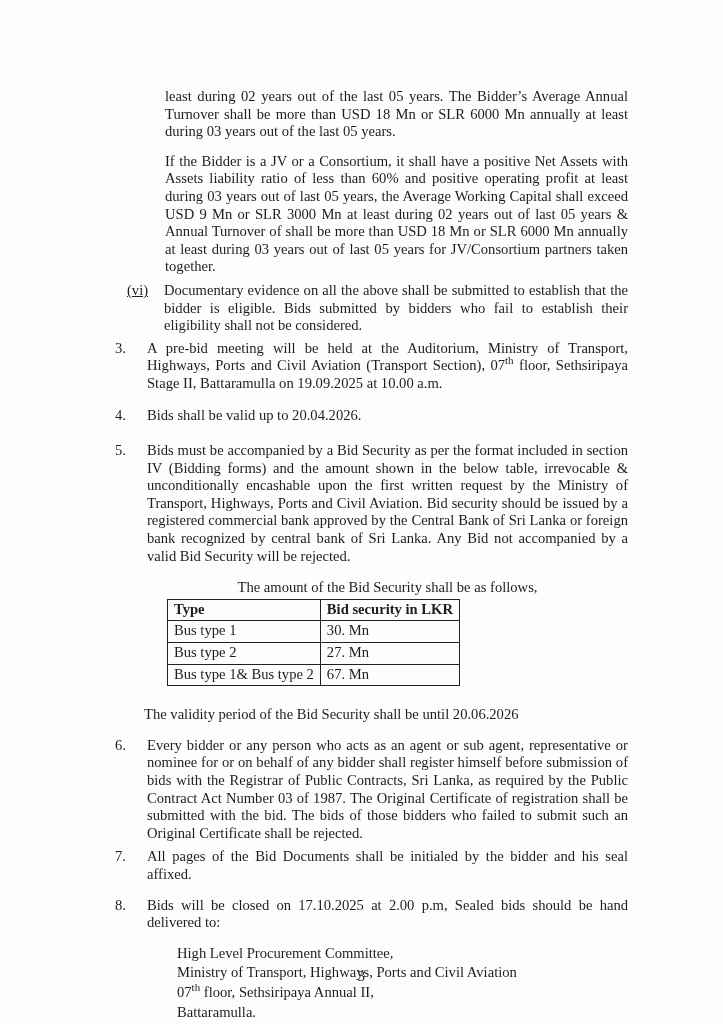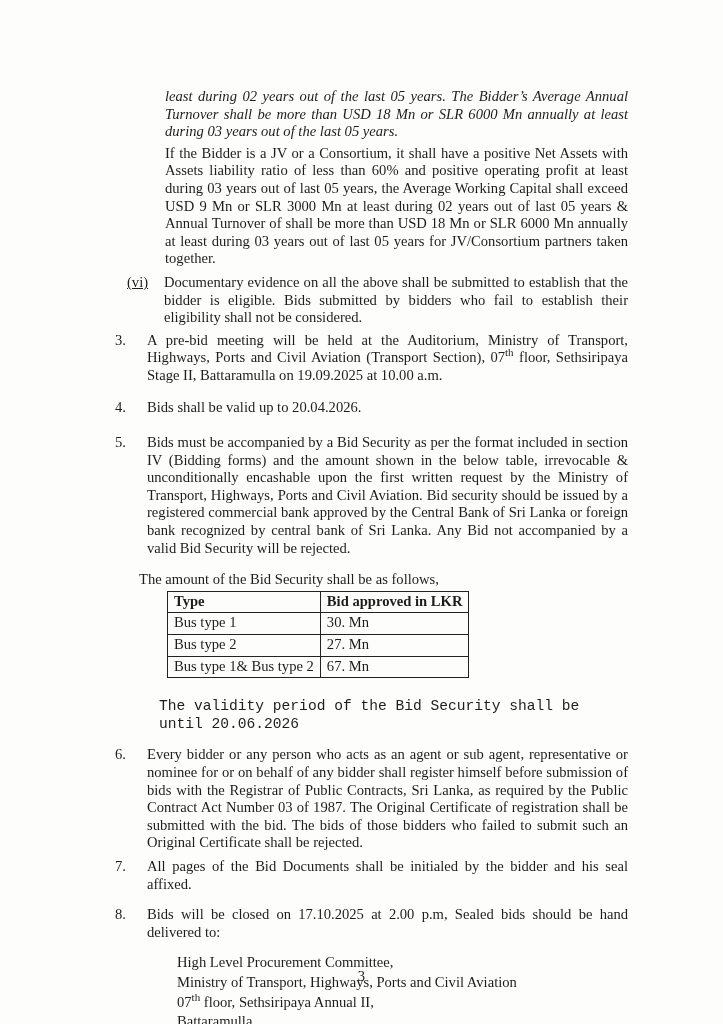--- a/index.html
+++ b/index.html
@@ -20,21 +20,21 @@
   }
   .content {
     position: absolute;
     left: 115px;
     top: 88px;
     width: 513px;
   }
   p { margin: 0; }
   .justify { text-align: justify; }
   .indent-para { margin-left: 50px; }
-  .p1 { margin-bottom: 4px; font-style: italic; }
+  .p1 { margin-bottom: 12px; }
   .p2 { margin-bottom: 6px; }
   .clause {
     position: relative;
     padding-left: 49px;
     text-align: justify;
     margin-bottom: 5px;
   }
   .clause .lbl {
     position: absolute;
     left: 12px;
@@ -49,43 +49,43 @@
     position: absolute;
     left: 0;
   }
   .i3 { margin-bottom: 14px; }
   .i4 { margin-bottom: 18px; }
   .i5 { margin-bottom: 14px; }
   .i6 { margin-bottom: 6px; }
   .i7 { margin-bottom: 13px; }
   .i8 { margin-bottom: 12px; }
   .lead-in {
-    margin-left: 24px;
+    margin-left: 32px;
     margin-bottom: 2px;
+    text-align: center;
   }
   .bid-table {
     margin-left: 52px;
     border-collapse: collapse;
     margin-bottom: 20px;
     padding-left: 8px;
   }
   .bid-table th, .bid-table td {
     border: 1px solid #222222;
     padding: 1px 6px 2px 6px;
     text-align: left;
     font-weight: normal;
     white-space: nowrap;
   }
   .bid-table th { font-weight: bold; }
   .bid-table .col-type { width: 137px; }
   .bid-table .col-amount { width: 115px; }
   .validity {
-    margin-left: 44px;
+    margin-left: 29px;
     margin-bottom: 13px;
-    font-family: Liberation Mono, monospace;
   }
   .address {
     margin-left: 62px;
     line-height: 19.6px;
   }
   sup {
     font-size: 11px;
     line-height: 0;
     vertical-align: super;
   }
@@ -122,21 +122,21 @@
     <div class="item i5">
       <span class="num">5.</span><span>Bids must be accompanied by a Bid Security as per the format included in section IV (Bidding forms) and the amount shown in the below table, irrevocable &amp; unconditionally encashable upon the first written request by the Ministry of Transport, Highways, Ports and Civil Aviation. Bid security should be issued by a registered commercial bank approved by the Central Bank of Sri Lanka or foreign bank recognized by central bank of Sri Lanka. Any Bid not accompanied by a valid Bid Security will be rejected.</span>
     </div>
 
     <p class="lead-in">The amount of the Bid Security shall be as follows,</p>
 
     <table class="bid-table">
       <thead>
         <tr>
           <th class="col-type">Type</th>
-          <th class="col-amount">Bid approved in LKR</th>
+          <th class="col-amount">Bid security in LKR</th>
         </tr>
       </thead>
       <tbody>
         <tr>
           <td>Bus type 1</td>
           <td>30. Mn</td>
         </tr>
         <tr>
           <td>Bus type 2</td>
           <td>27. Mn</td>

